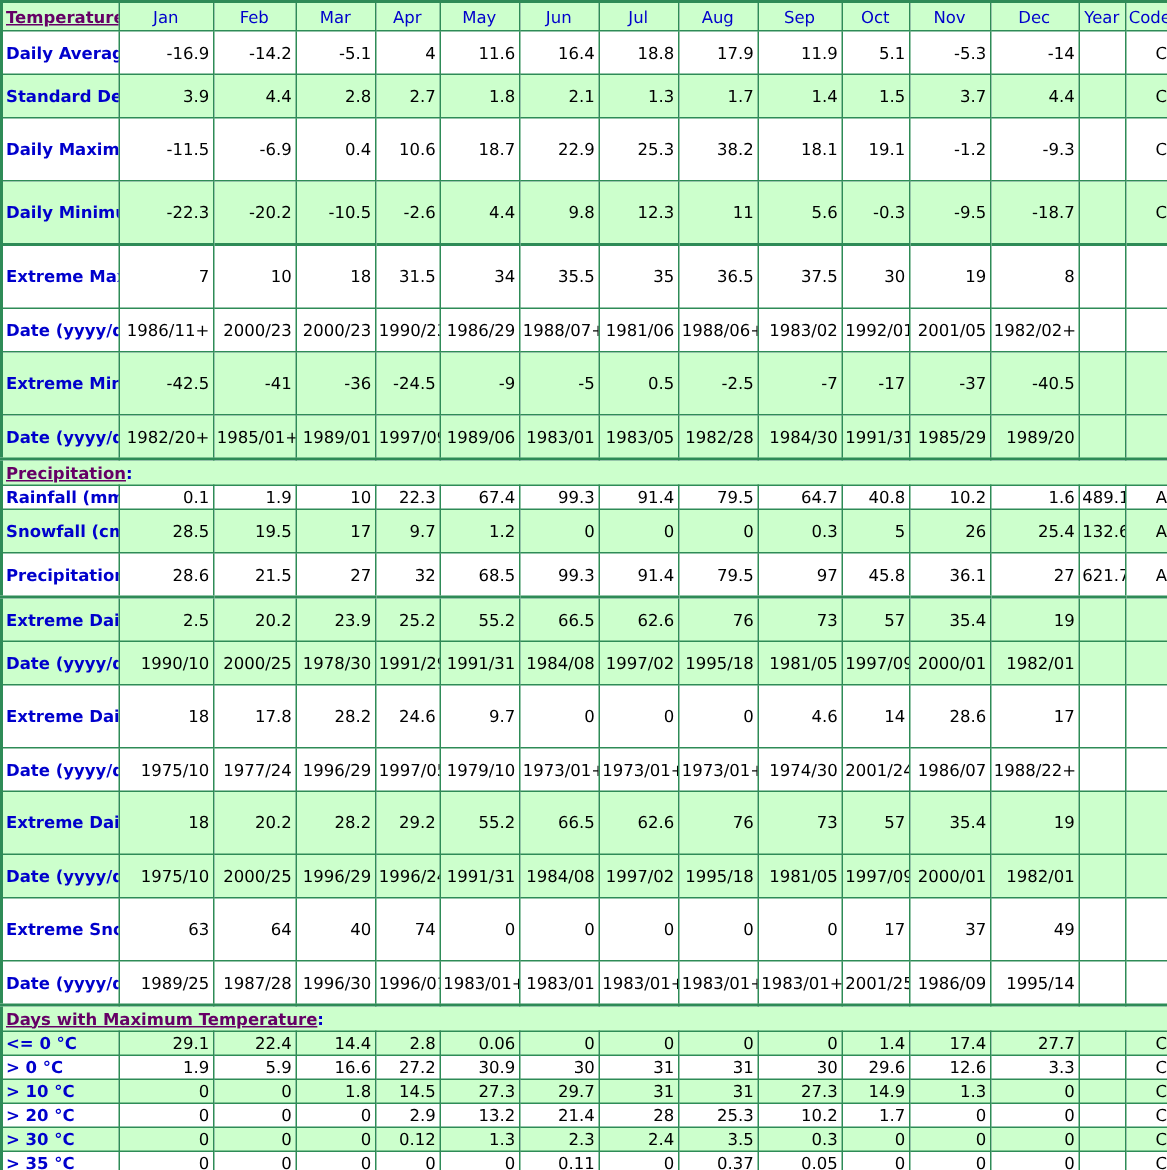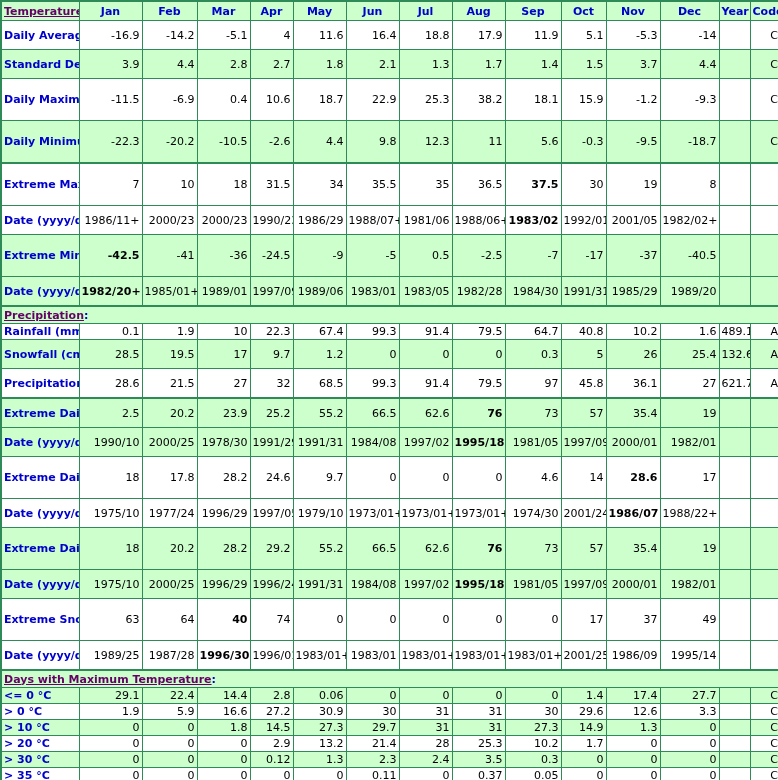--- a/index.html
+++ b/index.html
@@ -14,21 +14,21 @@
   table.climate td, table.climate th {
     border: 1px solid #2e8b57;
     padding: 1px 2px;
     line-height: 13px;
     overflow: hidden;
     white-space: nowrap;
   }
   th.hdr {
     background:#ccffcc;
     color:#0000cc;
-    font-weight:bold;
+    font-weight:normal;
     text-align:center;
     height:16px;
   }
   th.section {
     background:#ccffcc;
     text-align:left;
     font-weight:bold;
     color:#0000cc;
     white-space:nowrap;
   }
@@ -39,21 +39,21 @@
     font-weight:bold;
     text-align:left;
     white-space:normal;
     line-height:13px;
   }
   td.val { text-align:right; color:#000; }
   td.code { text-align:right; color:#000; }
   tr.w td { background:#ffffff; }
   tr.g td, tr.g th { background:#ccffcc; }
   tr.sec th { background:#ccffcc; }
-  td.bold { font-weight:bold; }
+  td.bold { font-weight:normal; }
   tr.thick td { border-top:2px solid #2e8b57; }
   tr.sec th { border-top:2px solid #2e8b57; height:14px; padding-top:1px; padding-bottom:1px; }
   tr.h3 td { height:39px; }
   tr.h2 td { height:26px; }
   tr.h1 td { height:13px; }
 </style>
 </head>
 <body>
 
 <table class="climate">
@@ -132,21 +132,21 @@
         <td class="label">Daily Maximum (°C)</td>
         <td class="val">-11.5</td>
         <td class="val">-6.9</td>
         <td class="val">0.4</td>
         <td class="val">10.6</td>
         <td class="val">18.7</td>
         <td class="val">22.9</td>
         <td class="val">25.3</td>
         <td class="val">38.2</td>
         <td class="val">18.1</td>
-        <td class="val">15.9</td>
+        <td class="val">19.1</td>
         <td class="val">-1.2</td>
         <td class="val">-9.3</td>
         <td class="val"></td>
         <td class="code">C</td>
       </tr>
       <tr class="g h3">
         <td class="label">Daily Minimum (°C)</td>
         <td class="val">-22.3</td>
         <td class="val">-20.2</td>
         <td class="val">-10.5</td>

